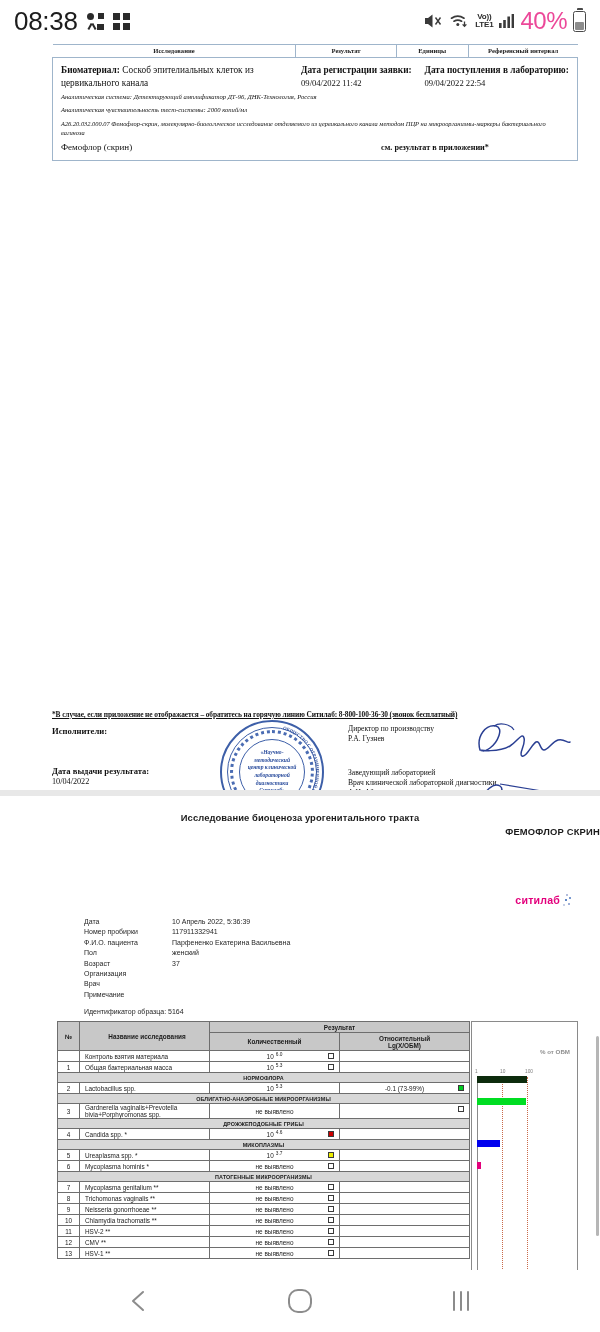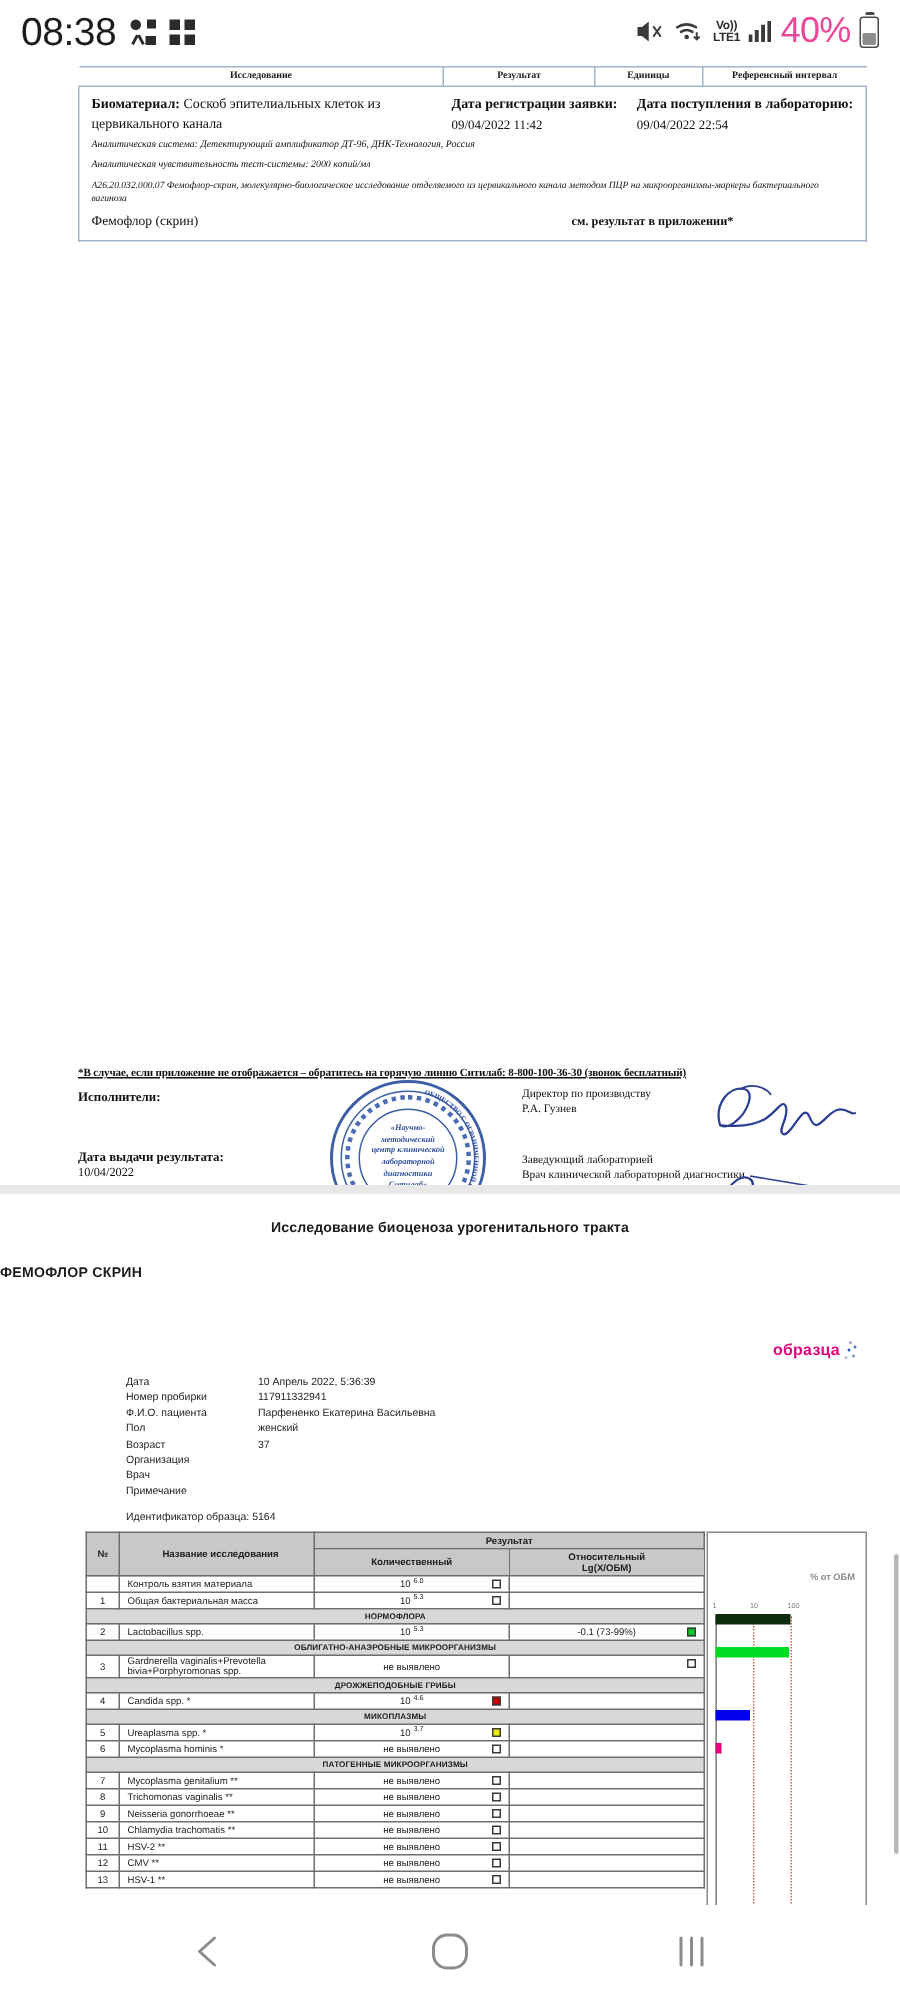--- a/index.html
+++ b/index.html
@@ -103,22 +103,22 @@
   .p1-discl{ position:absolute; left:0; top:104px; font-size:5.4px; color:#222; }
   .p1-sheet{ position:absolute; right:0; top:102px; font-size:6.6px; }
   .p1-sheet b{ font-weight:700; }
 
   .pagegap{ position:absolute; left:0; top:748px; width:600px; height:6px; background:#e8e8e8; }
 
   
   .page2{ position:absolute; left:0; top:754px; width:600px; height:474px; background:#fff; }
   .p2-title{ text-align:center; font-size:9.4px; font-weight:700; color:#1b1b1b;
       margin-top:16px; letter-spacing:0.1px; }
-  .p2-title2{ text-align:left; font-size:9.4px; font-weight:700; color:#1b1b1b;
-      margin-top:19px; letter-spacing:0.2px; }
+  .p2-title2{ text-align:right; font-size:9.4px; font-weight:700; color:#1b1b1b;
+      margin-top:3px; letter-spacing:0.2px; }
 
   .logo{ position:absolute; right:28px; top:98px; display:flex; align-items:flex-start; }
   .logo-txt{ font-size:10.6px; font-weight:700; color:#e3007c; letter-spacing:0.2px; }
   .logo-dots{ position:relative; width:10px; height:12px; margin-left:2px; }
   .logo-dots i{ position:absolute; width:2px; height:2px; border-radius:50%; background:#2a5fb4; }
   .logo-dots i:nth-child(1){ left:4px; top:0px; background:#9aa7d0; }
   .logo-dots i:nth-child(2){ left:7px; top:3px; background:#4e78c0; }
   .logo-dots i:nth-child(3){ left:3px; top:5px; background:#2a5fb4; }
   .logo-dots i:nth-child(4){ left:6px; top:9px; background:#7d94cc; }
   .logo-dots i:nth-child(5){ left:1px; top:10px; background:#b6c1de; }
@@ -324,21 +324,21 @@
     </div>
   </div>
 
   <div class="pagegap"></div>
 
   <div class="page2">
     <div class="p2-title">Исследование биоценоза урогенитального тракта</div>
     <div class="p2-title2">ФЕМОФЛОР СКРИН</div>
 
     <div class="logo">
-      <span class="logo-txt">образца</span>
+      <span class="logo-txt">ситилаб</span>
       <span class="logo-dots">
           <i></i>
           <i></i>
           <i></i>
           <i></i>
           <i></i>
         </span>
     </div>
 
     <div class="p2-meta">

